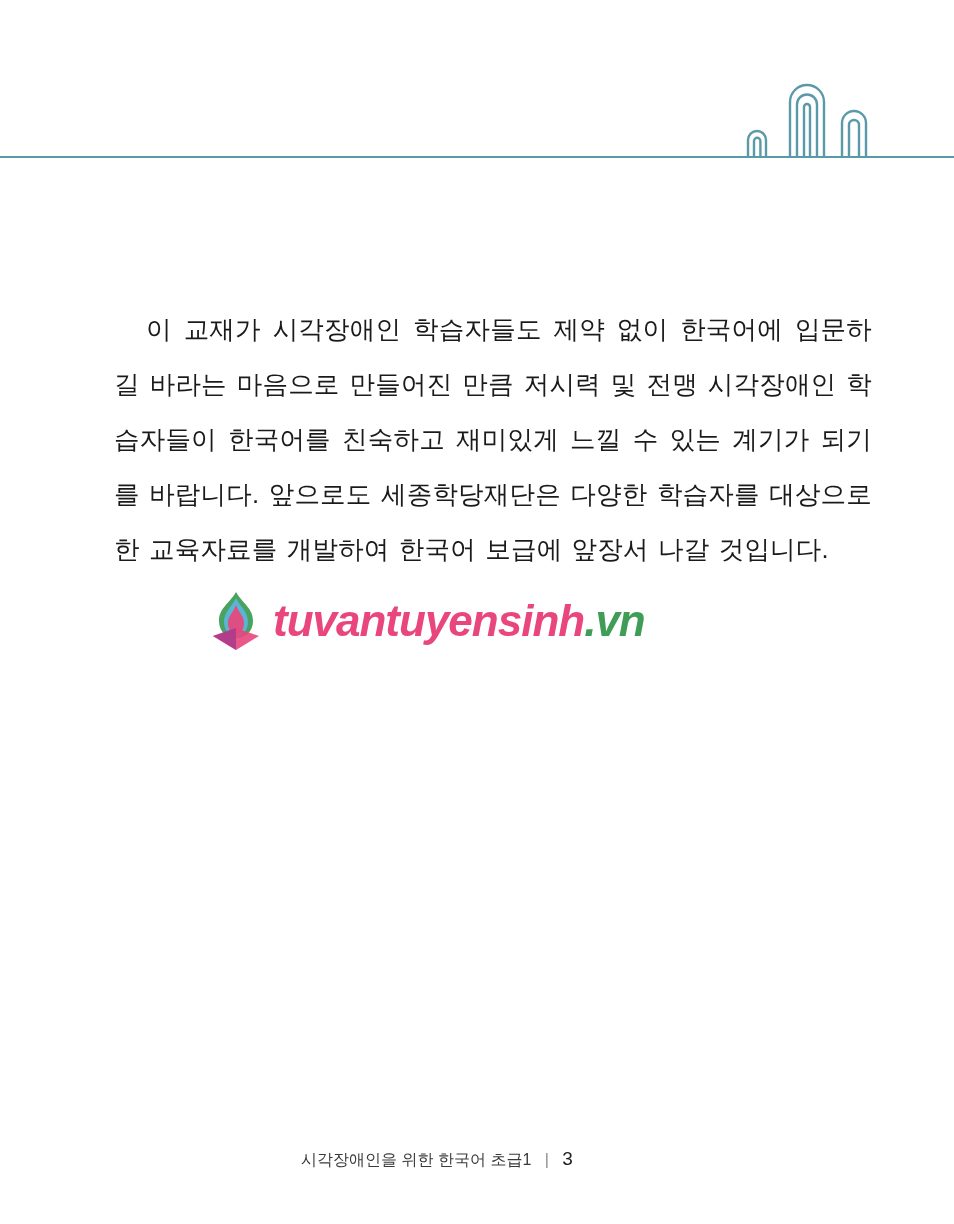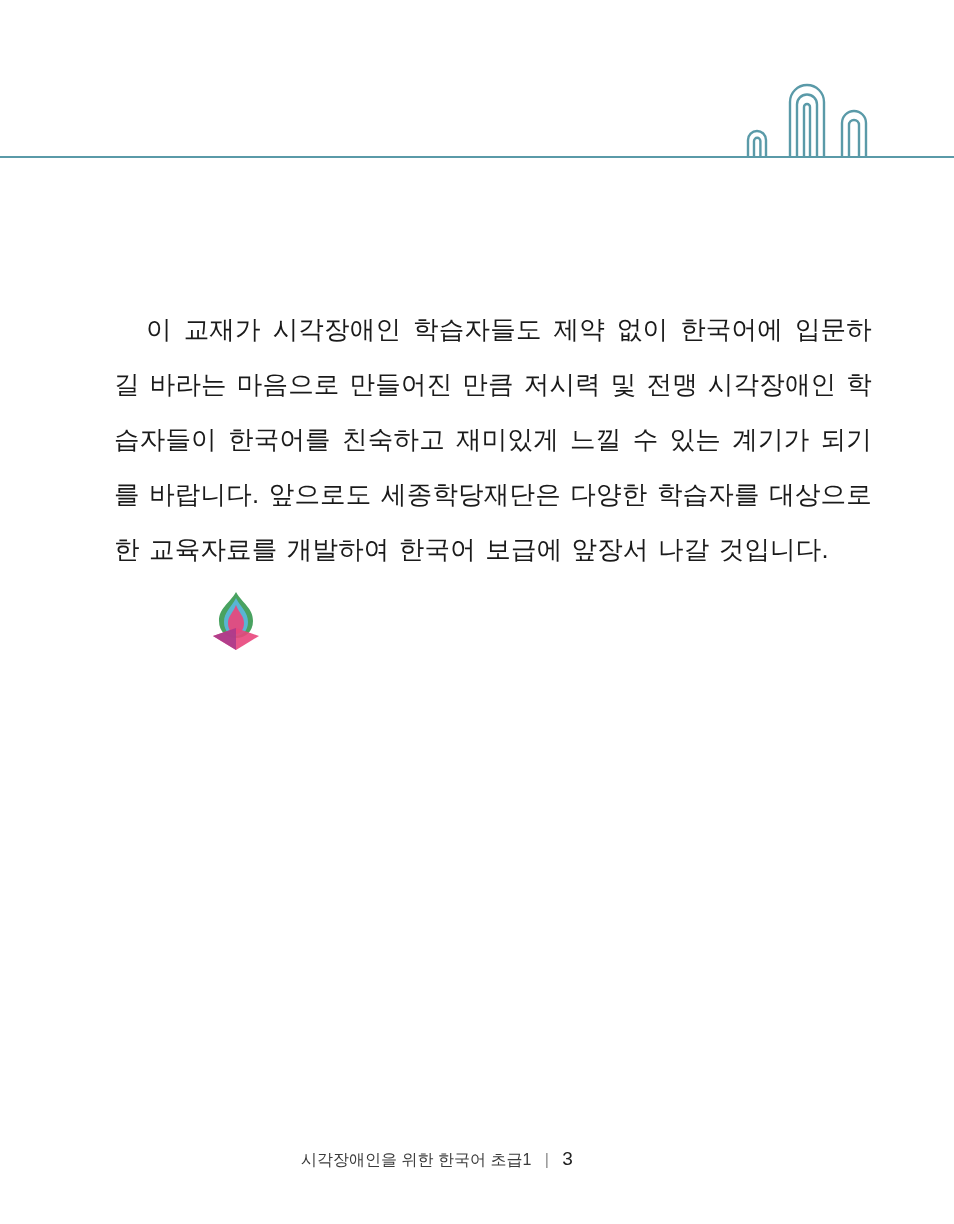--- a/index.html
+++ b/index.html
@@ -137,20 +137,23 @@
   <div class="watermark">
     <div class="wm-flame">
       <svg width="66" height="66" viewBox="0 0 66 66" xmlns="http://www.w3.org/2000/svg">
         <path d="M33 4 C40 16 50 20 50 33 C50 44 42 50 33 50 C24 50 16 44 16 33 C16 20 26 16 33 4 Z" fill="#3f9d57" opacity="0.95"></path>
         <path d="M33 10 C38 20 45 24 45 34 C45 43 39 48 33 48 C27 48 21 43 21 34 C21 24 28 20 33 10 Z" fill="#5bb7e0" opacity="0.9"></path>
         <path d="M33 17 C36 25 41 28 41 35 C41 42 37 46 33 46 C29 46 25 42 25 35 C25 28 30 25 33 17 Z" fill="#e8467c" opacity="0.92"></path>
         <path d="M10 48 L33 40 L56 48 L33 62 Z" fill="#e8467c" opacity="0.9"></path>
         <path d="M10 48 L33 40 L33 62 Z" fill="#a83a8c" opacity="0.85"></path>
       </svg>
     </div>
+    <div class="wm-text">
+      <span class="wm-main">tuvantuyensinh</span><span class="wm-tld">.vn</span>
+    </div>
   </div>
 
   <div class="footer">
     <span>시각장애인을 위한 한국어 초급1</span>
     <span class="sep">|</span>
     <span class="pageno">3</span>
   </div>
 
 </div>
 

